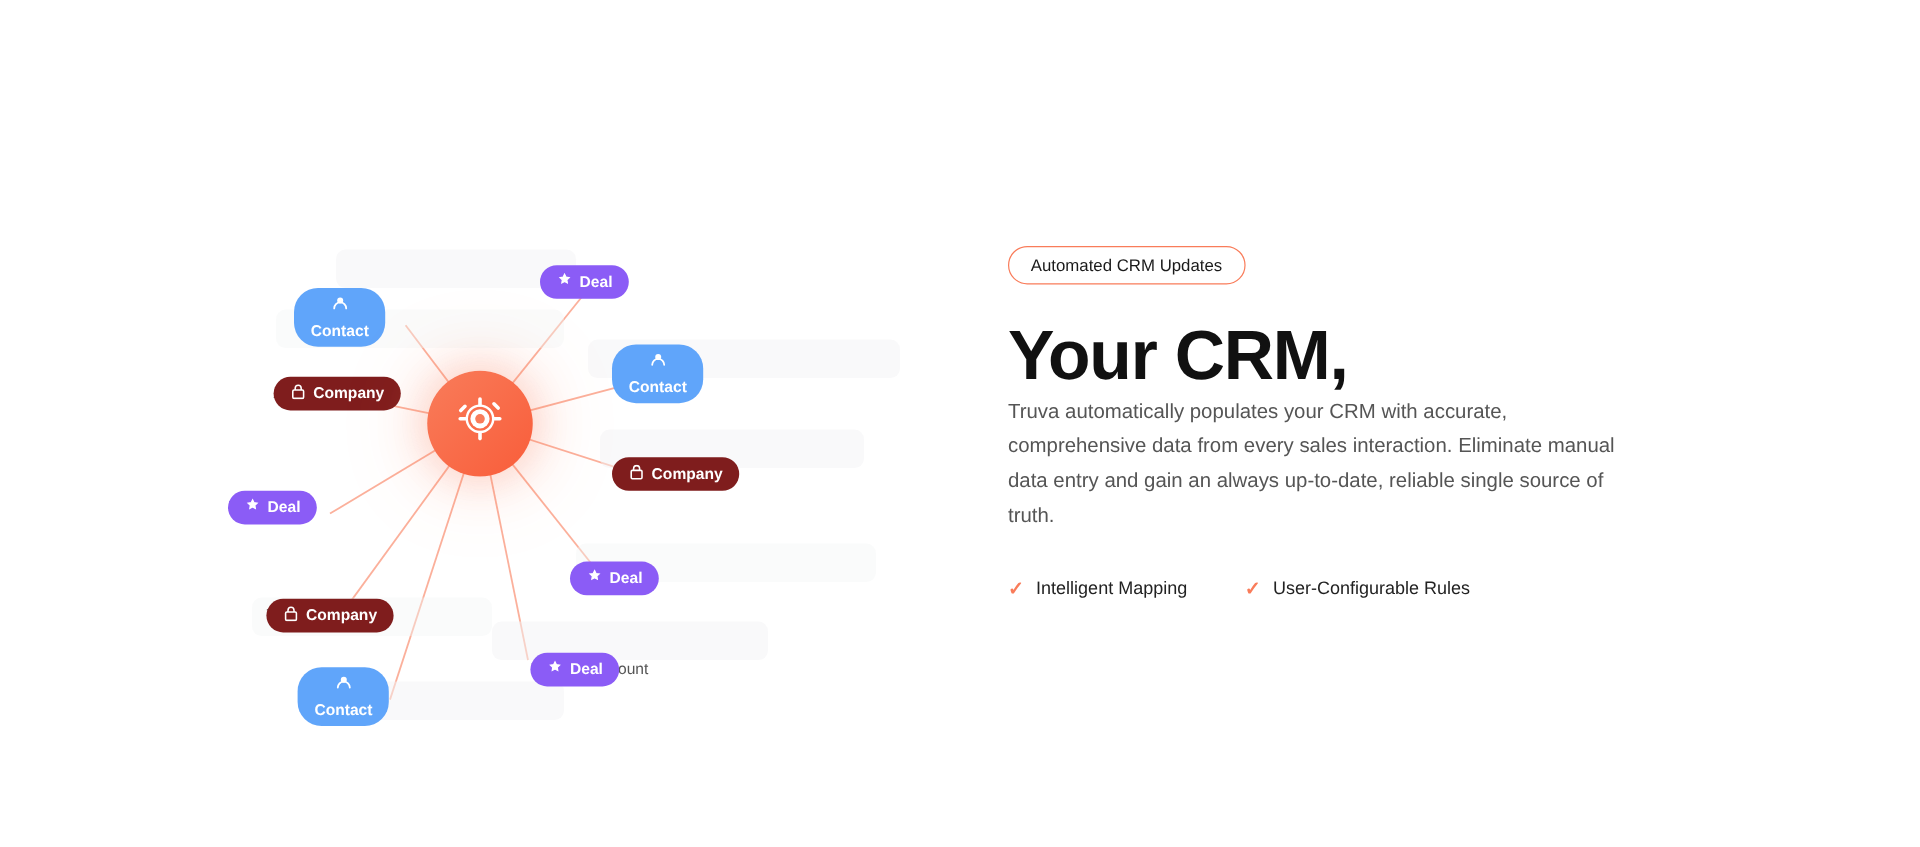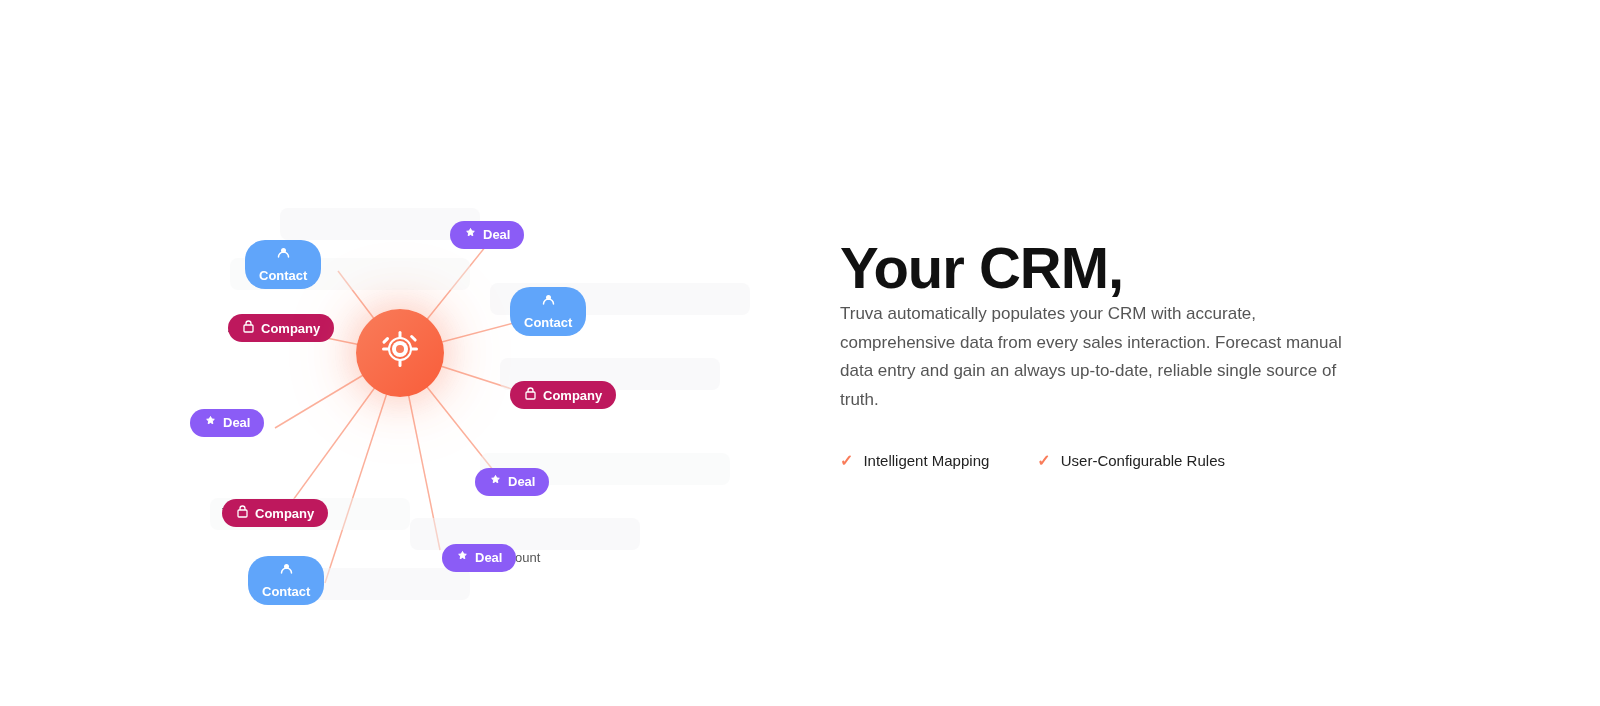--- a/index.html
+++ b/index.html
@@ -86,22 +86,21 @@
     .pill-deal {
       background: #8b5cf6;
     }
 
     .pill-contact {
       background: #60a5fa;
       flex-direction: column;
     }
 
     .pill-company {
-      background: #be185d;
-      align-items: flex-end;
+      background: #7f1d1d;
     }
 
     .pill-icon {
       font-size: 12px;
     }
 
     
     .node-group {
       position: absolute;
       display: flex;
@@ -372,26 +371,27 @@
           </span>
           <span>Deal</span>
         </div>
         <span class="node-label">Forecast Amount</span>
       </div>
 
     </div>
   </div>
 
   <div class="right-panel">
+    <div class="badge">Automated CRM Updates</div>
 
     <h1 class="main-heading">
       <span>Your CRM,</span><br>
     </h1>
 
-    <p class="description">Truva automatically populates your CRM with accurate, comprehensive data from every sales interaction. Forecast manual data entry and gain an always up-to-date, reliable single source of truth.</p>
+    <p class="description">Truva automatically populates your CRM with accurate, comprehensive data from every sales interaction. Eliminate manual data entry and gain an always up-to-date, reliable single source of truth.</p>
 
     <div class="features-row">
       <div class="feature-item">
         <span class="check-icon">✓</span>
         <span>Intelligent Mapping</span>
       </div>
       <div class="feature-item">
         <span class="check-icon">✓</span>
         <span>User-Configurable Rules</span>
       </div>

